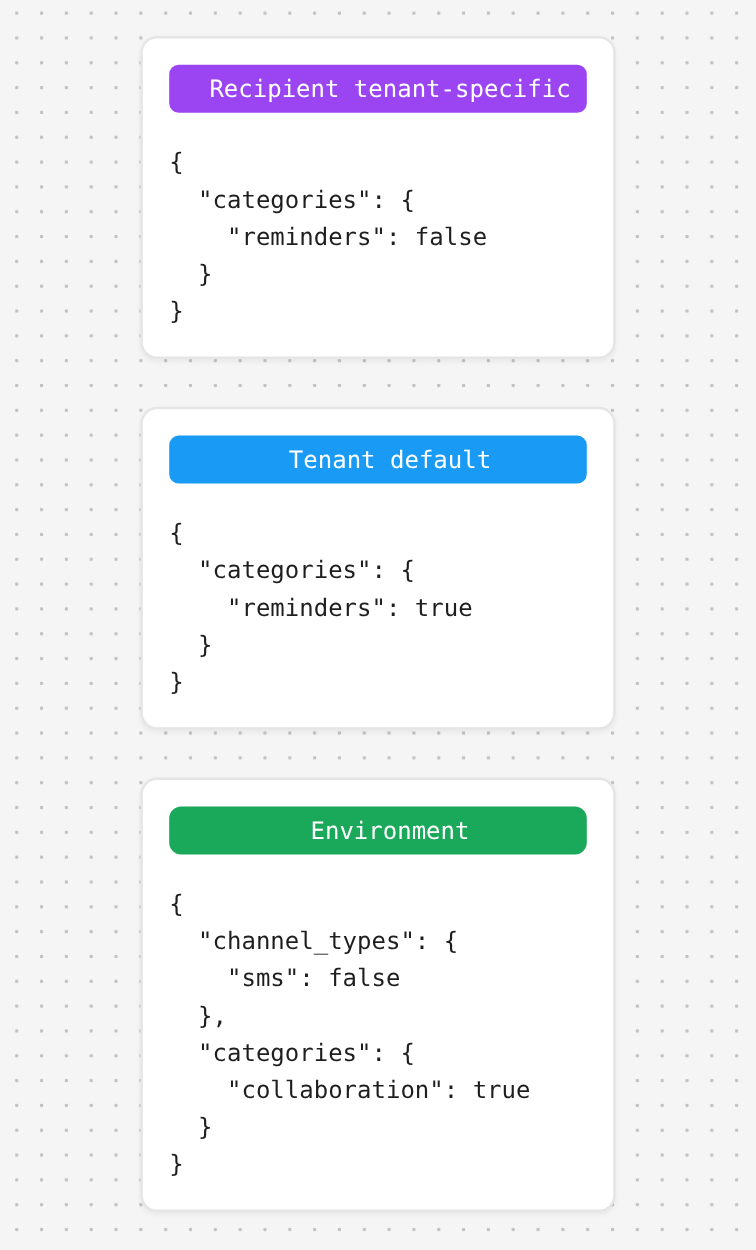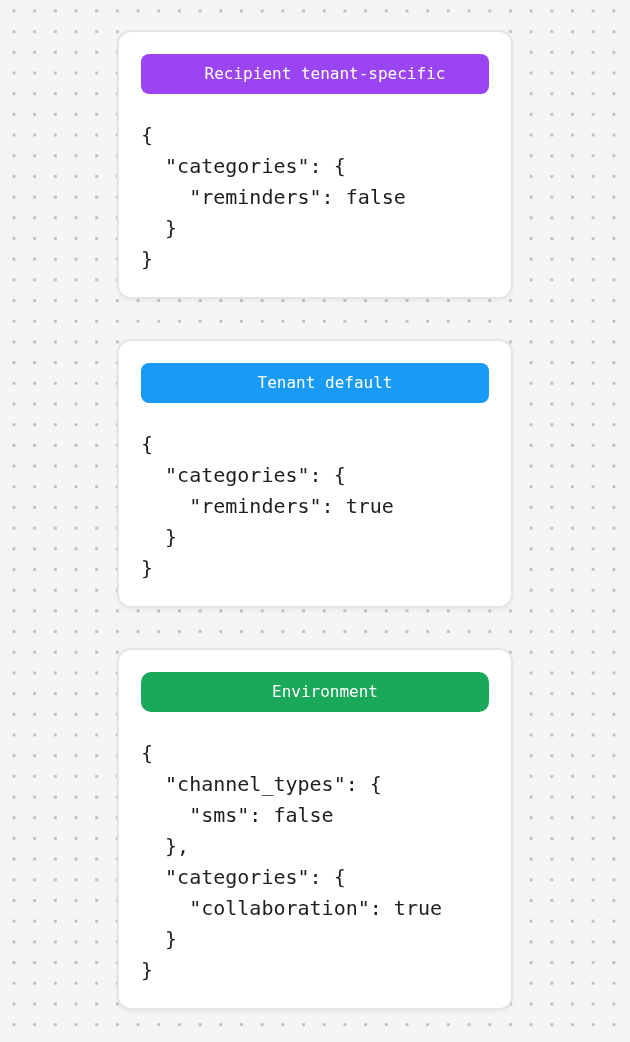--- a/index.html
+++ b/index.html
@@ -35,21 +35,21 @@
   .badge {
     height: 40px;
     border-radius: 8px;
     display: flex;
     align-items: center;
     justify-content: center;
     margin-bottom: 26px;
   }
   .badge-label {
     color: #ffffff;
-    font-size: 16px;
+    font-size: 20px;
     line-height: 1;
     white-space: nowrap;
     margin-left: 20px;
   }
   .code {
     margin: 0;
     font-family: "DejaVu Sans Mono", "Liberation Mono", monospace;
     font-size: 20px;
     line-height: 31px;
     color: #1e1e1e;

